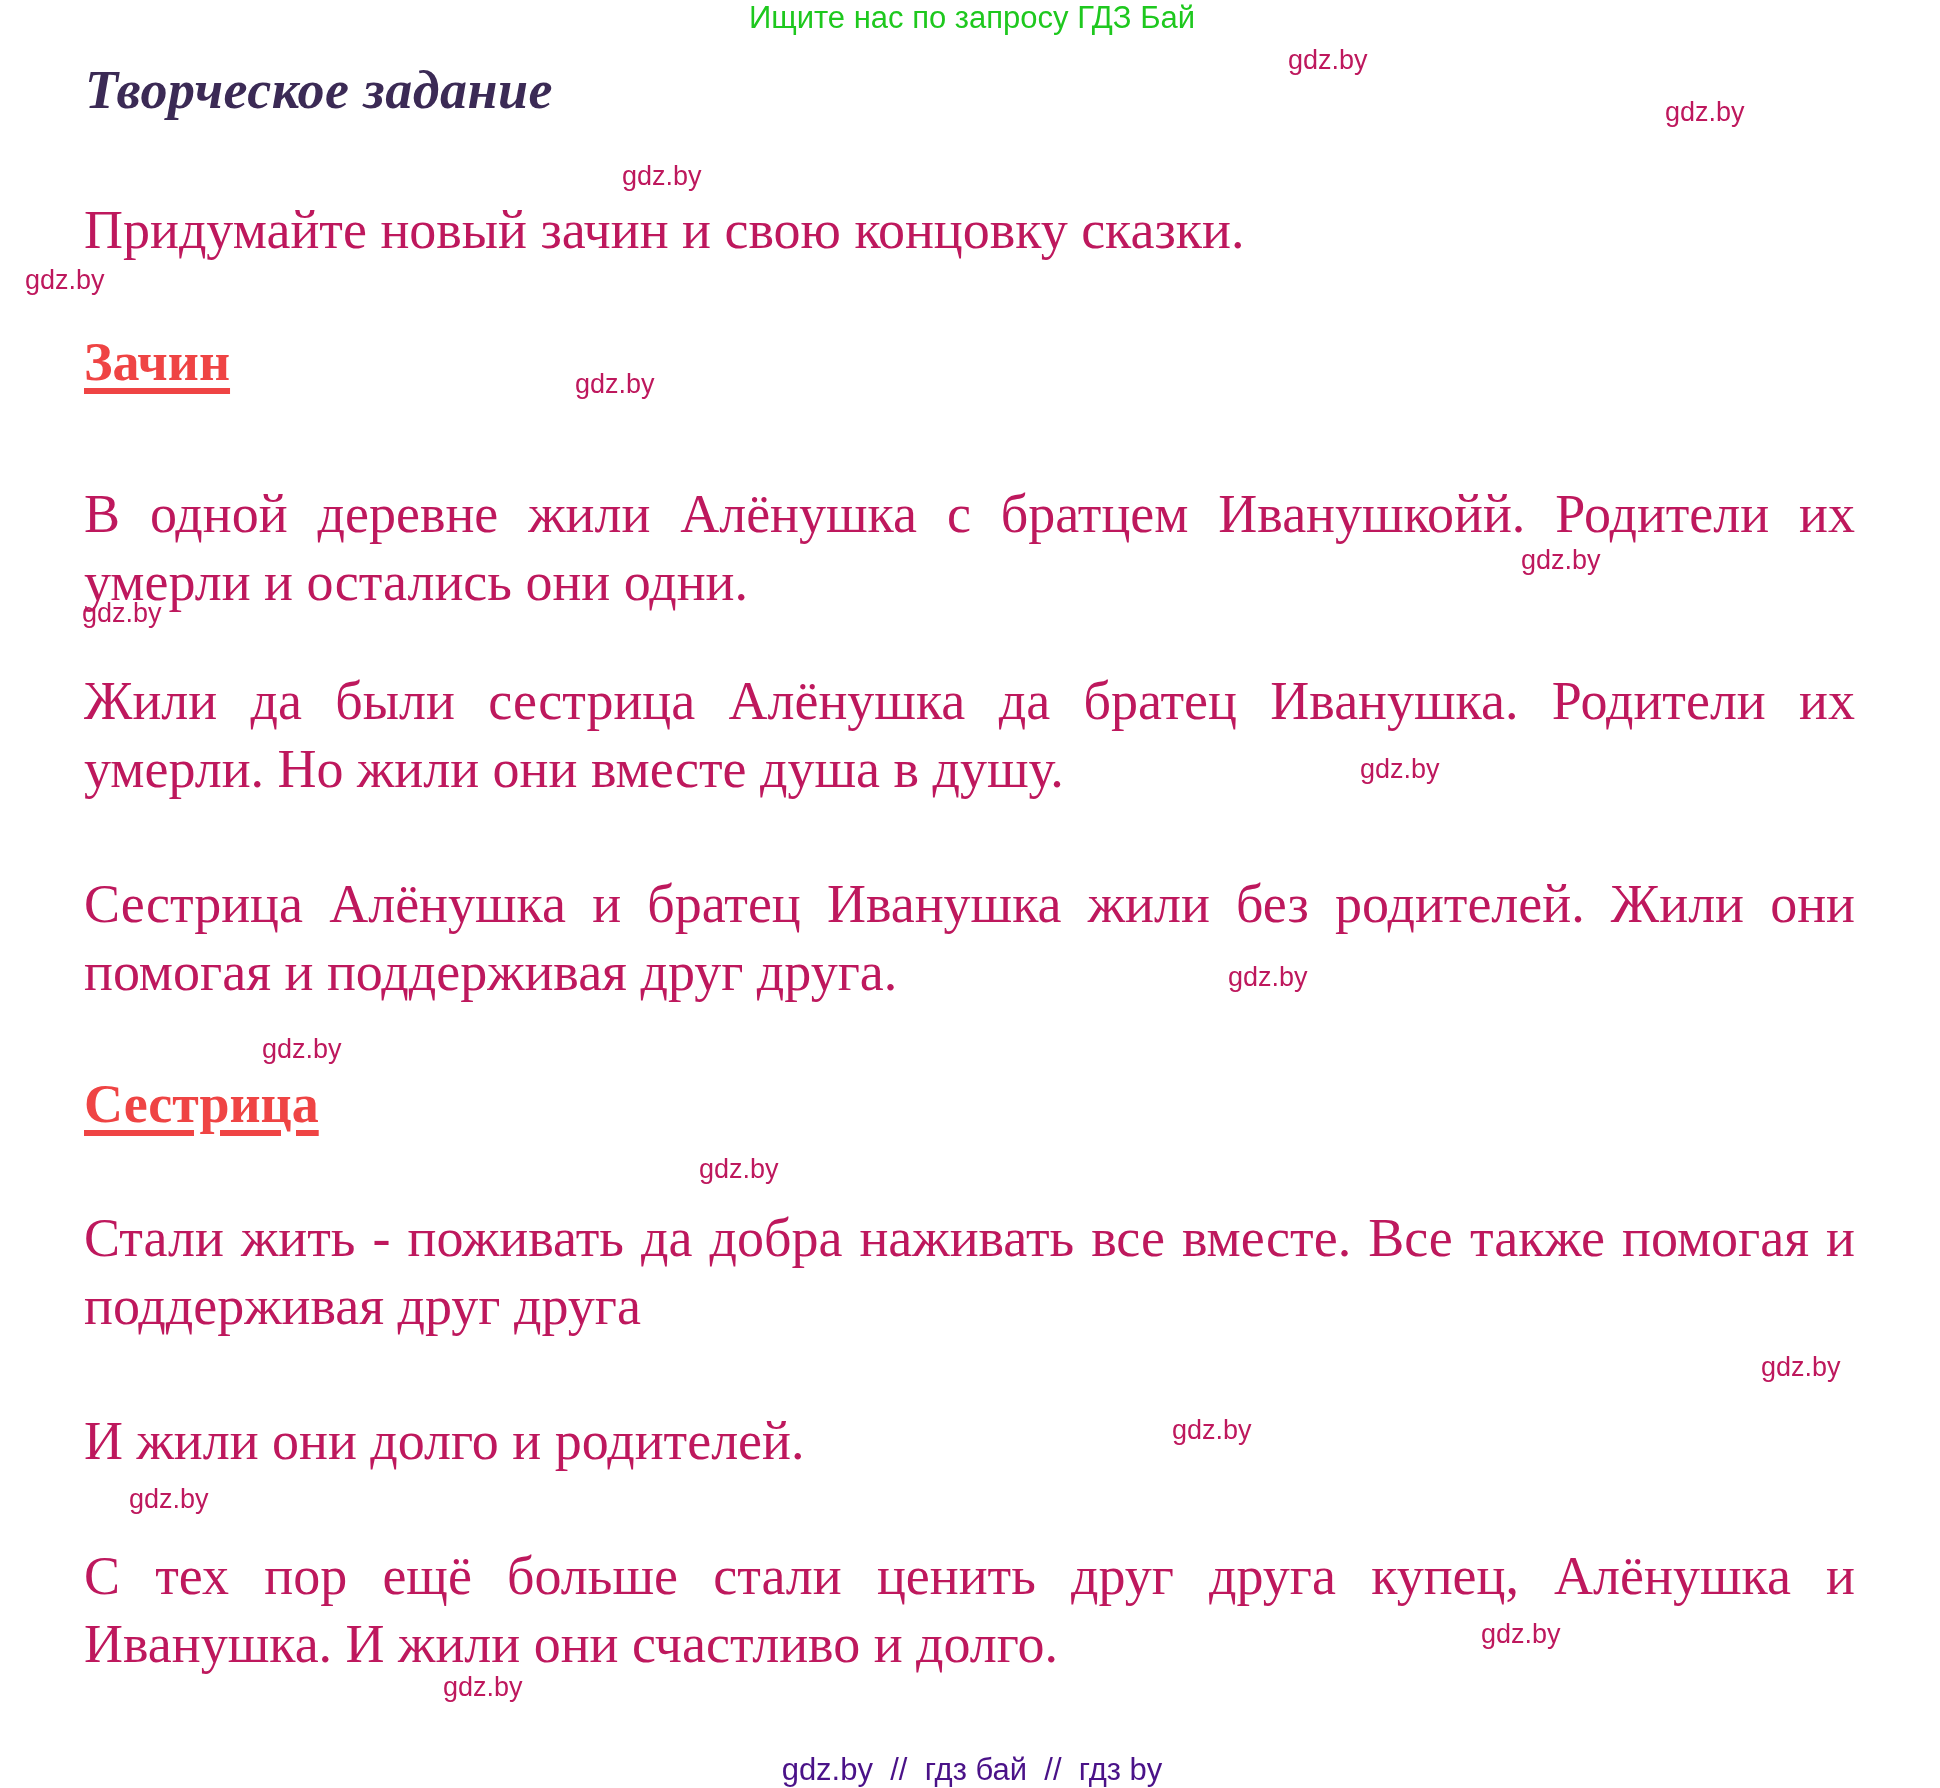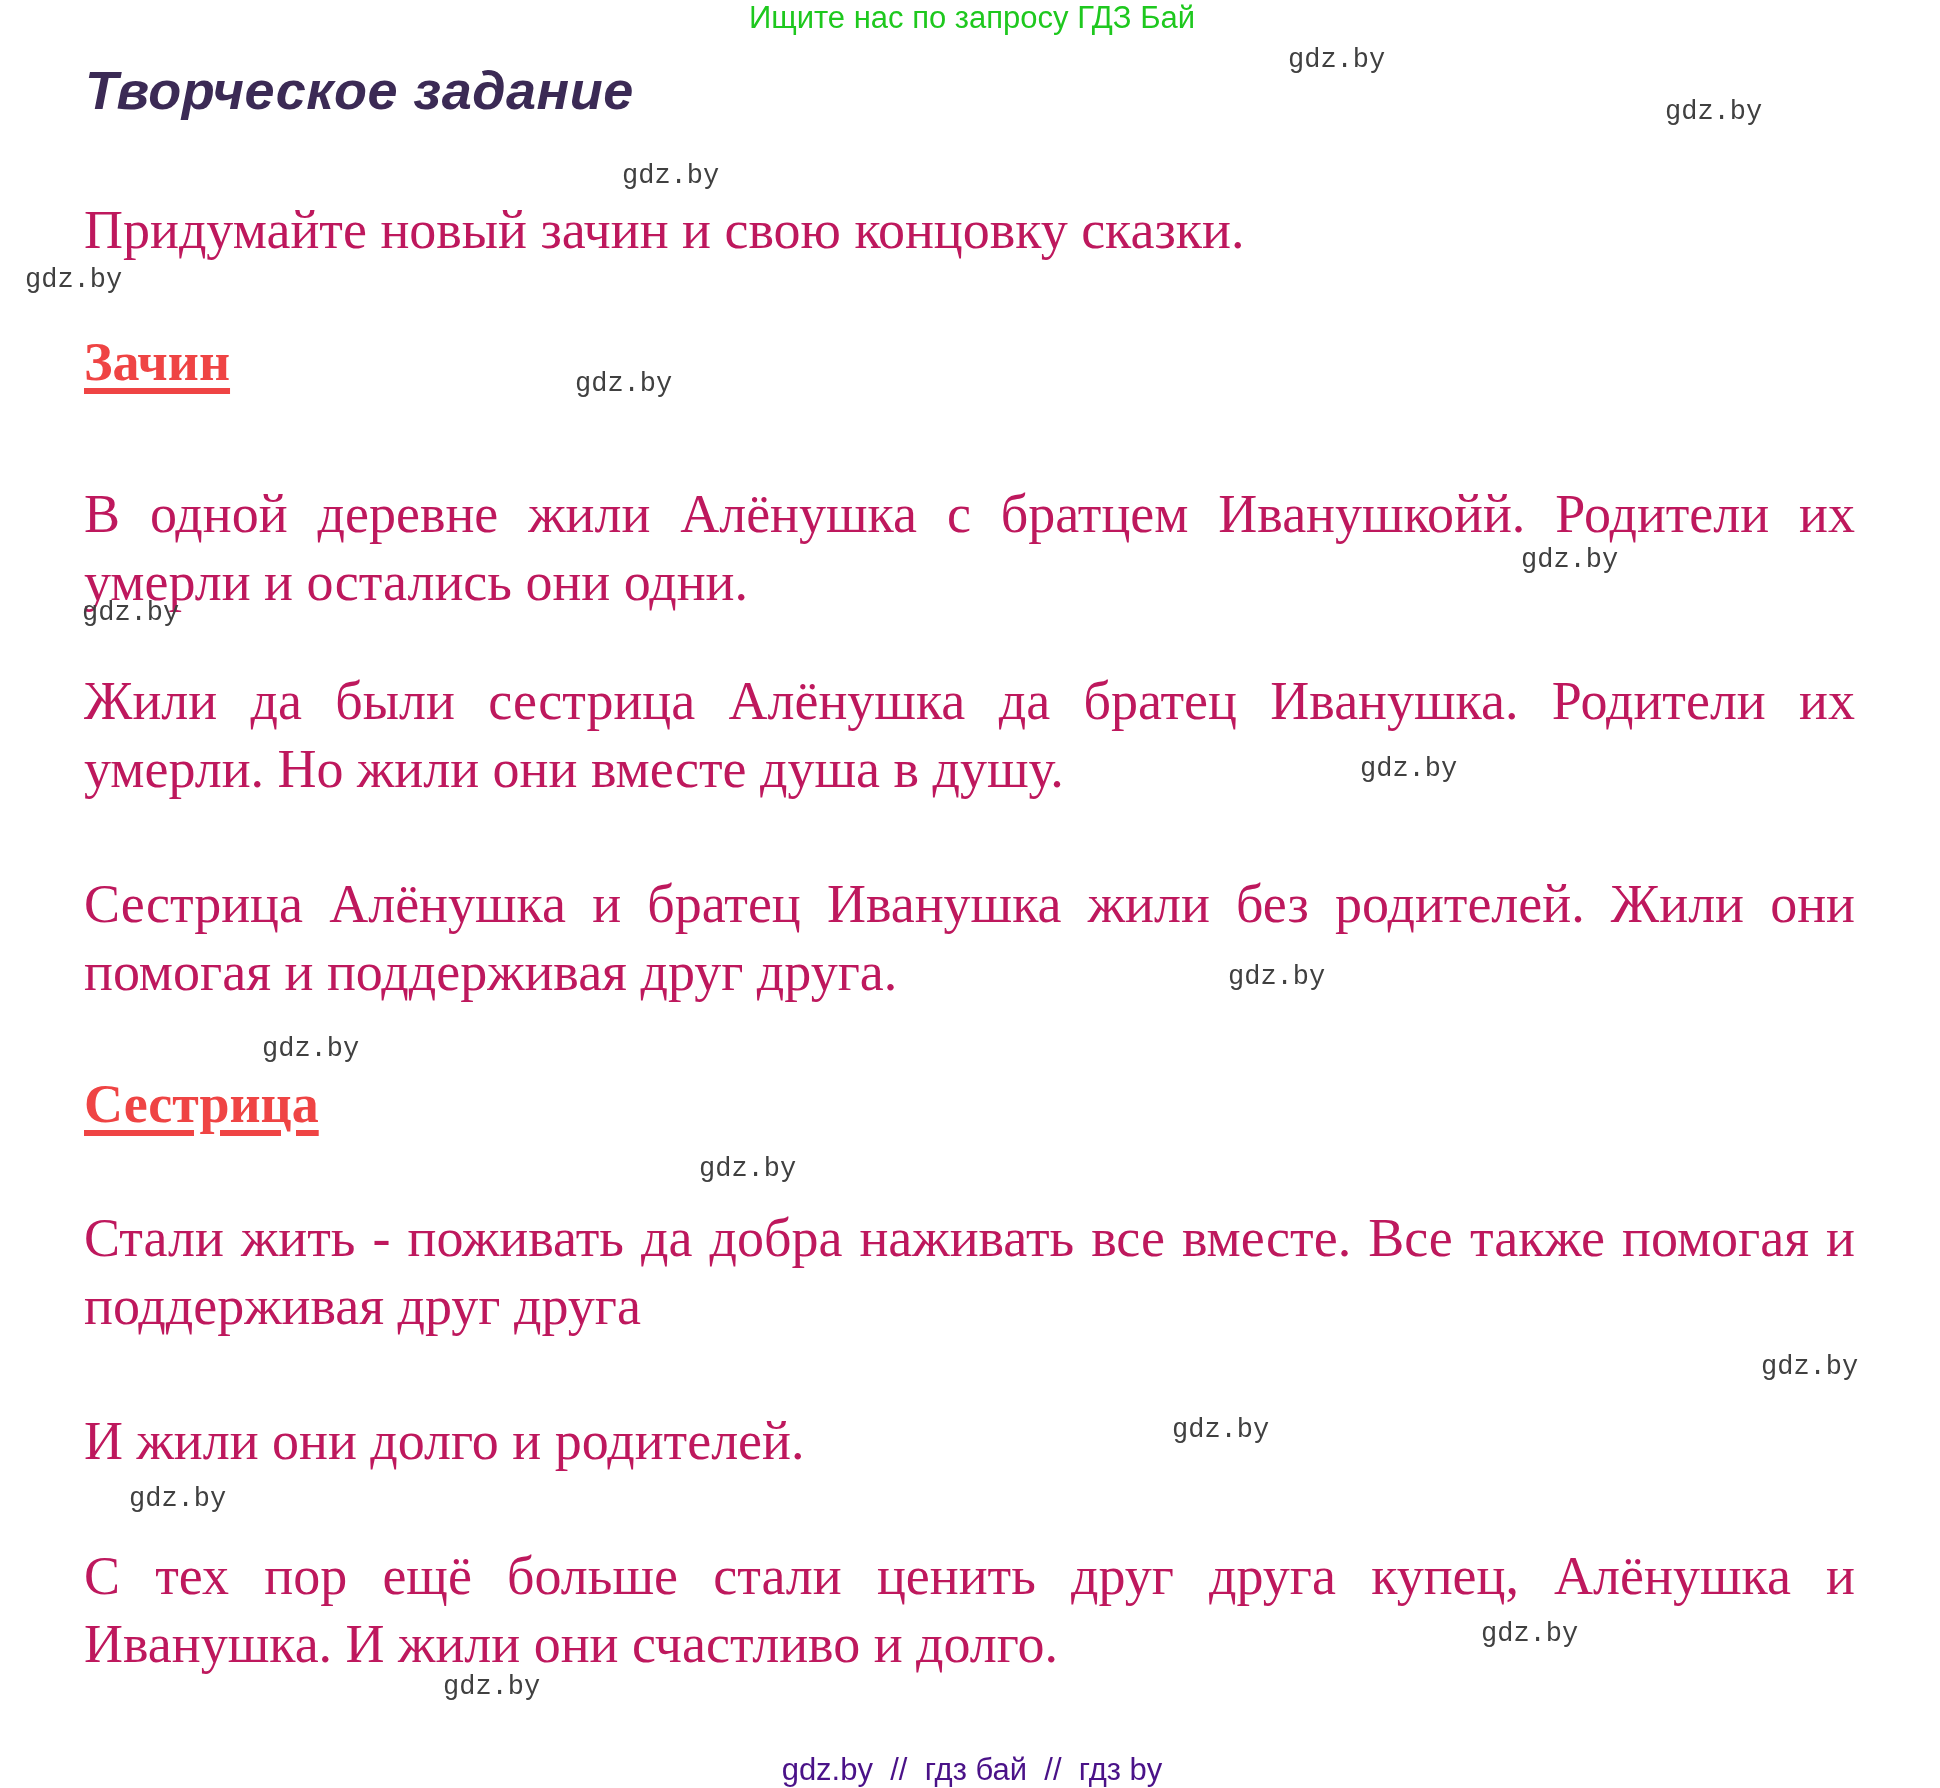--- a/index.html
+++ b/index.html
@@ -18,21 +18,21 @@
       left: 0; width: 1940px; top: 0;
       text-align: center;
       font-family: "Liberation Sans", sans-serif;
       font-size: 31px;
       color: #1ec81e;
       line-height: 36px;
       padding-left: 2px;
     }
     .task-title {
       left: 85px; top: 58px;
-      font-family: Liberation Sans, sans-serif;
+      font-family: Liberation Serif, serif;
       font-style: italic;
       font-weight: bold;
       font-size: 54px;
       line-height: 64px;
       color: #3b2a55;
       letter-spacing: 0.5px;
     }
     .serif-text {
       font-family: "Liberation Serif", serif;
       font-size: 54px;
@@ -54,24 +54,24 @@
       text-underline-offset: 8px;
       white-space: nowrap;
     }
     .para {
       left: 84px;
       width: 1771px;
       text-align: justify;
       text-align-last: left;
     }
     .watermark {
-      font-family: Liberation Mono, monospace;
+      font-family: Liberation Sans, sans-serif;
       font-size: 27px;
       line-height: 32px;
-      color: #404040;
+      color: #be185d;
       white-space: nowrap;
     }
     .footer {
       left: 0; width: 1940px; top: 1752px;
       text-align: center;
       font-family: "Liberation Sans", sans-serif;
       font-size: 31px;
       line-height: 36px;
       color: #4a1288;
       white-space: pre;

